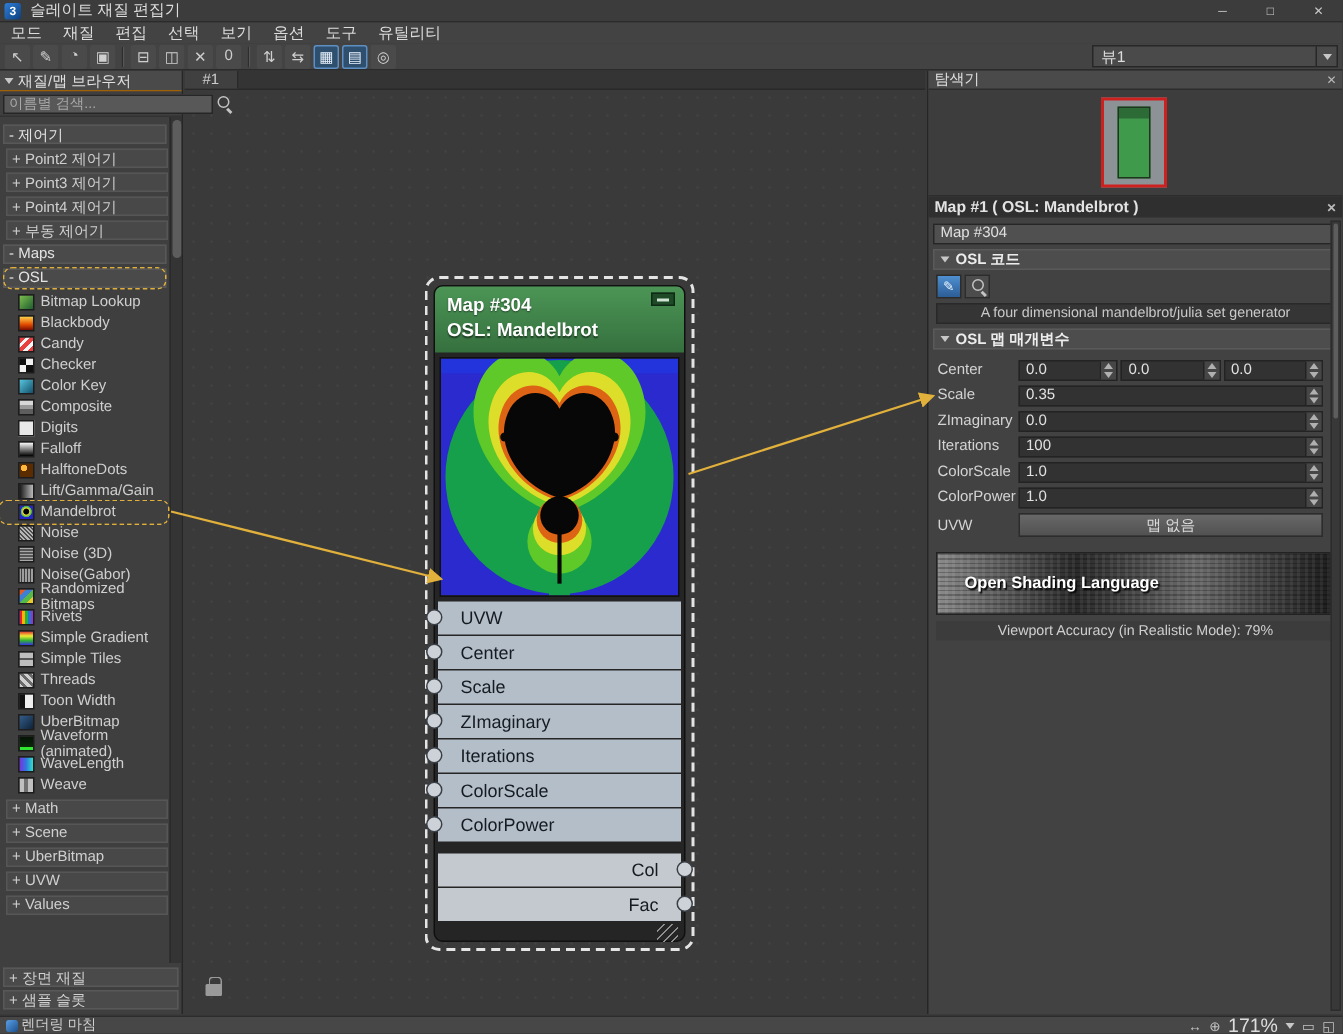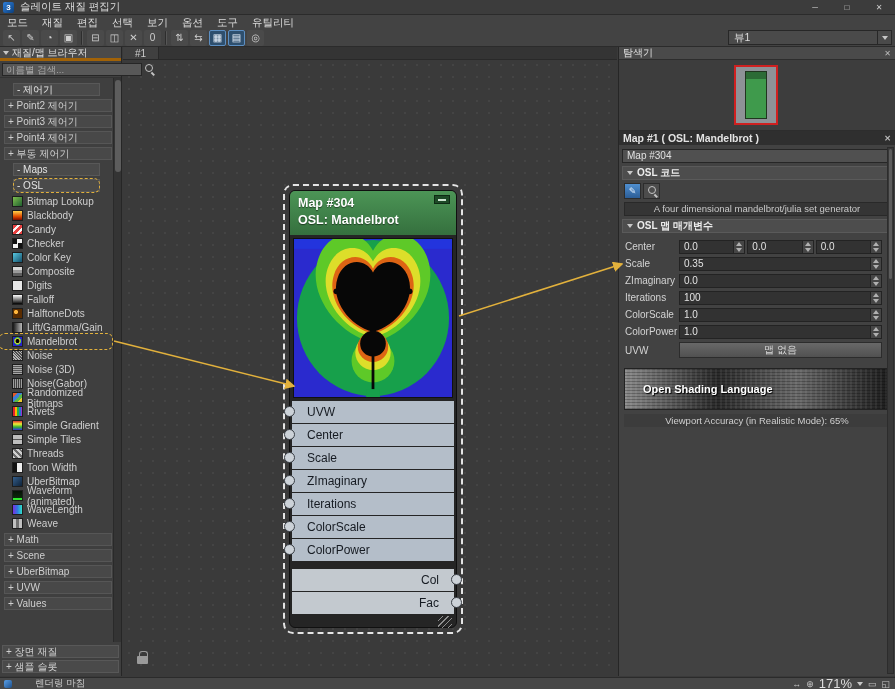--- a/index.html
+++ b/index.html
@@ -23,31 +23,31 @@
 .tbtn{width:17px;height:16px;margin:0 1px;display:flex;align-items:center;justify-content:center;font-size:10px;color:#cfcfcf;border:1px solid transparent;border-radius:2px;background:#4a4a4a;}
 .tbtn.active{background:#2e4f6e;border-color:#5d8fc2;color:#eaf2fb;}
 .tbtn.sep{width:2px;height:14px;background:transparent;border:none;border-left:1px solid #2d2d2d;border-right:1px solid #565656;margin:0 3px;padding:0;}
 .viewsel{position:absolute;right:3px;top:1px;width:164px;height:15px;background:#4a4a4a;border:1px solid #272727;display:flex;align-items:center;}
 .viewsel .vlabel{padding-left:5px;font-size:10.5px;color:#ddd;flex:1;}
 .viewsel .varrow{width:14px;height:100%;border-left:1px solid #272727;display:flex;align-items:center;justify-content:center;}
 .caret{width:0;height:0;border-left:3px solid transparent;border-right:3px solid transparent;border-top:4px solid #c7c7c7;display:inline-block;}
 
 
 .left-panel{position:absolute;left:0;top:47px;width:122px;height:629px;background:#3f3f3f;border-right:1px solid #262626;display:flex;flex-direction:column;z-index:4;}
-.panel-title{height:14px;background:#4a4a4a;border-bottom:3px solid #a16207;display:flex;align-items:center;padding:0 3px;font-size:10px;color:#e0e0e0;flex:none;}
+.panel-title{height:14px;background:#4a4a4a;border-bottom:1px solid #a16207;display:flex;align-items:center;padding:0 3px;font-size:10px;color:#e0e0e0;flex:none;}
 .panel-title .caret{margin-right:3px;}
 .search-row{height:17px;padding:1px 2px;flex:none;display:flex;align-items:center;background:#3f3f3f;border-bottom:1px solid #333;}
 .search-input{flex:1;height:13px;background:#585858;border:1px solid #262626;color:#cfcfcf;font-size:9.5px;padding:0 3px;font-family:"Liberation Sans",sans-serif;}
 .search-input::placeholder{color:#a8a8a8;}
 .mag{width:10px;height:10px;position:relative;margin-left:3px;flex:none;}
 .mag::before{content:"";position:absolute;top:0;left:0;width:6px;height:6px;border:1.5px solid #c4c4c4;border-radius:50%;}
 .mag::after{content:"";position:absolute;width:4px;height:1.5px;background:#c4c4c4;transform:rotate(45deg);bottom:0;right:0;}
 .browser-list{flex:1;overflow:hidden;padding-top:2px;position:relative;padding-right:8px;}
 .brow{display:flex;align-items:center;font-size:10px;color:#cfcfcf;position:relative;}
-.brow.section{height:13px;margin:3px 13px;background:#4a4a4a;border:1px solid #585858;padding-left:3px;color:#e3e3e3;}
+.brow.section{height:13px;margin:3px 2px;background:#4a4a4a;border:1px solid #585858;padding-left:3px;color:#e3e3e3;}
 .brow.group{height:13px;margin:3px 1px 3px 4px;background:#484848;border:1px solid #565656;padding-left:3px;}
 .brow.map{height:13px;margin:0 1px 1px 0;padding-left:12px;}
 .brow.hl::after{content:"";position:absolute;inset:-2px -1px;border:1px dashed #e2b13c;border-radius:6px;pointer-events:none;}
 .mi{width:11px;height:11px;margin-right:4px;flex:none;border:1px solid #1d1d1d;background:#808080;}
 .mi-bitmap-lookup{background:linear-gradient(135deg,#7fbf4f,#1e5e2e);}
 .mi-blackbody{background:linear-gradient(180deg,#ffd24a,#e04a00 60%,#7a0c00);}
 .mi-candy{background:repeating-linear-gradient(135deg,#e84040 0 3px,#f7f7f7 3px 5px);}
 .mi-checker{background:conic-gradient(#f2f2f2 0 25%,#111 25% 50%,#f2f2f2 50% 75%,#111 75%);}
 .mi-color-key{background:linear-gradient(135deg,#58c7e0,#14506b);}
 .mi-composite{background:linear-gradient(180deg,#d8d8d8 33%,#9a9a9a 33% 66%,#5e5e5e 66%);}
@@ -137,21 +137,21 @@
  display:flex;align-items:center;padding:0 8px;overflow:hidden;}
 .osl-big{font-family:"DejaVu Serif",serif;font-style:italic;font-weight:bold;font-size:30px;color:#f0f0f0;text-shadow:2px 2px 2px #000;line-height:42px;}
 .osl-small{margin-left:10px;font-size:11px;font-weight:bold;color:#fff;text-shadow:1px 1px 1px #000;}
 .accuracy{margin:4px 5px 0 5px;height:13px;background:#3c3c3c;text-align:center;font-size:9.5px;color:#cfcfcf;line-height:13px;}
 .right-scroll{position:absolute;right:1px;top:100px;bottom:2px;width:7px;background:#383838;border:1px solid #2c2c2c;}
 .right-thumb{position:absolute;top:1px;left:1px;width:3px;height:130px;background:#5d5d5d;border-radius:2px;}
 
 
 .statusbar{position:absolute;left:0;top:677px;width:895px;height:12px;background:#474747;border-top:1px solid #2b2b2b;display:flex;align-items:center;font-size:9.5px;color:#cfcfcf;z-index:5;}
 .render-dot{width:8px;height:8px;margin-left:4px;background:linear-gradient(135deg,#5aa0e8,#1d4f8a);border-radius:2px;flex:none;}
-.status-msg{margin-left:23px;}
+.status-msg{margin-left:2px;}
 .status-right{margin-left:auto;display:flex;align-items:center;gap:5px;padding-right:5px;}
 .sicon{font-size:9px;color:#c4c4c4;}
 .zoomval{font-size:13px;color:#ddd;}
 
 
 .overlay{position:absolute;left:0;top:0;width:895px;height:689px;pointer-events:none;z-index:50;}
 </style>
 </head>
 <body>
 
@@ -679,21 +679,21 @@
     <div class="prow uvw-row">
       <span class="plabel">UVW</span>
       <div class="map-btn">맵 없음</div>
     </div>
   </div>
 
   <div class="osl-logo">
     <span class="osl-small">Open Shading Language</span>
   </div>
 
-  <div class="accuracy">Viewport Accuracy (in Realistic Mode): 65%</div>
+  <div class="accuracy">Viewport Accuracy (in Realistic Mode): 79%</div>
 
   <div class="right-scroll">
       <div class="right-thumb"></div>
     </div>
 </div>
 
 <div class="statusbar">
   <span class="render-dot"></span>
   <span class="status-msg">렌더링 마침</span>
   <div class="status-right">

